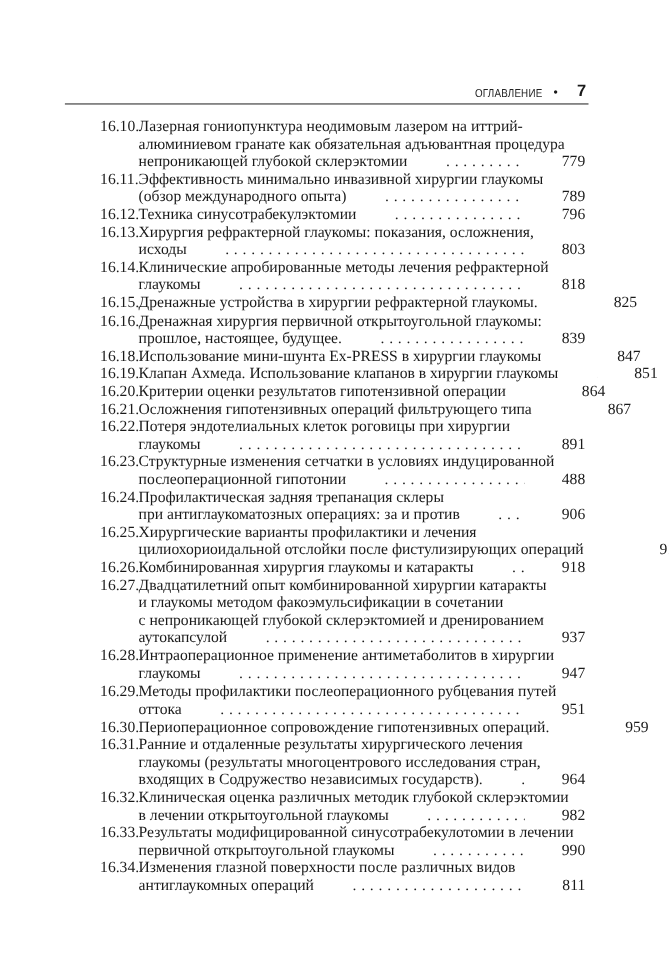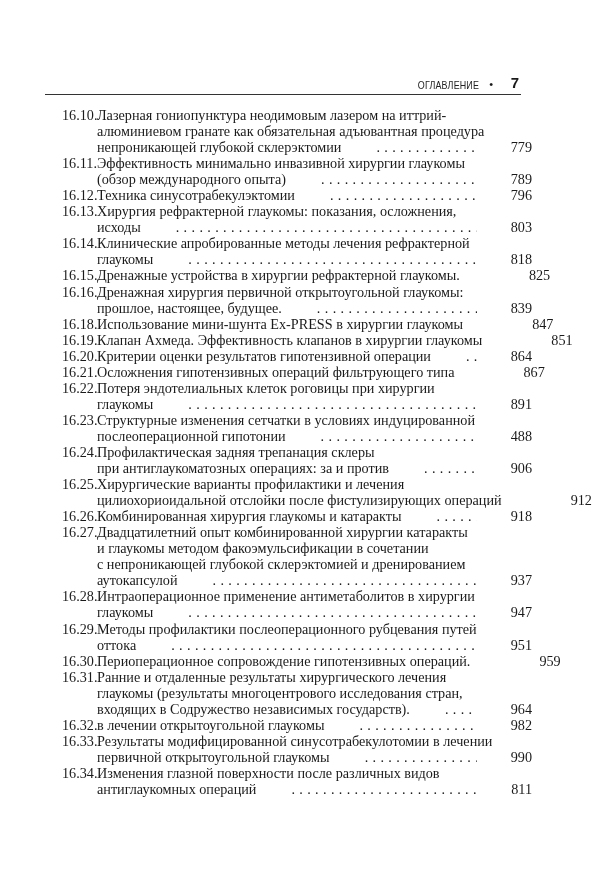--- a/index.html
+++ b/index.html
@@ -1,26 +1,26 @@
 <!DOCTYPE html>
 <html><head>
 <meta charset="utf-8">
 <style>
   html, body { margin: 0; padding: 0; background: #ffffff; }
   body { width: 608px; height: 891px; position: relative; overflow: hidden;
          font-family: "Liberation Serif", serif; color: #1a1a1a; }
-  .header { position: absolute; left: 45px; top: 76px; width: 476px; height: 18px;
+  .header { position: absolute; left: 59px; top: 76px; width: 476px; height: 18px;
             border-bottom: 1.5px solid #333; }
   .header-title { position: absolute; right: 42px; top: 3px; font-family: "Liberation Sans", sans-serif;
                   font-size: 10.5px; letter-spacing: 0.2px; color: #222; transform: scaleX(0.85); transform-origin: right; }
   .header-bullet { position: absolute; right: 28px; top: 2px; font-size: 11px; font-family: "Liberation Sans", sans-serif; }
   .header-page { position: absolute; right: 2px; top: -2px; font-family: "Liberation Sans", sans-serif;
                  font-weight: bold; font-size: 15px; }
   .toc { position: absolute; left: 62px; top: 107px; width: 470px; }
-  .entry { position: relative; font-size: 14.2px; line-height: 16.05px; }
+  .entry { position: relative; font-size: 14.2px; line-height: 16.05px; margin-left: 29px; }
   .num { position: absolute; left: 0; top: 0; width: 34px; }
   .lines { margin-left: 35px; }
   .line { white-space: nowrap; overflow: hidden; height: 16.05px; }
   .last-line { display: flex; white-space: nowrap; height: 16.05px; gap: 32px; }
   .last-line .t { flex: 0 0 auto; }
   .last-line .dots { flex: 1 1 auto; overflow: hidden; white-space: nowrap; letter-spacing: 2.6px; padding-left: 3px; }
   .last-line .dots::after { content: ". . . . . . . . . . . . . . . . . . . . . . . . . . . . . . . . . . . . . . . . . . . . . . . . . . . . . . . . . . . . . . . . . . . . . . . . . . . . . . . . . . . . . . . . . . . . . . . . . . . . . . . . . . . ."; letter-spacing: 0.4px; }
   .last-line .pg { flex: 0 0 auto; padding-left: 2px; font-family: Liberation Serif, serif; }
 </style>
 </head>
@@ -116,21 +116,21 @@
           <span class="t">Использование мини-шунта Ex-PRESS в хирургии глаукомы</span>
           <span class="dots"></span>
           <span class="pg">847</span>
         </div>
       </div>
     </div>
     <div class="entry">
       <span class="num">16.19.</span>
       <div class="lines">
         <div class="last-line">
-          <span class="t">Клапан Ахмеда. Эффективность клапанов в хирургии глаукомы</span>
+          <span class="t">Клапан Ахмеда. Использование клапанов в хирургии глаукомы</span>
           <span class="dots"></span>
           <span class="pg">851</span>
         </div>
       </div>
     </div>
     <div class="entry">
       <span class="num">16.20.</span>
       <div class="lines">
         <div class="last-line">
           <span class="t">Критерии оценки результатов гипотензивной операции</span>
@@ -256,20 +256,21 @@
         <div class="last-line">
           <span class="t">входящих в Содружество независимых государств).</span>
           <span class="dots"></span>
           <span class="pg">964</span>
         </div>
       </div>
     </div>
     <div class="entry">
       <span class="num">16.32.</span>
       <div class="lines">
+        <div class="line">Клиническая оценка различных методик глубокой склерэктомии</div>
         <div class="last-line">
           <span class="t">в лечении открытоугольной глаукомы</span>
           <span class="dots"></span>
           <span class="pg">982</span>
         </div>
       </div>
     </div>
     <div class="entry">
       <span class="num">16.33.</span>
       <div class="lines">

